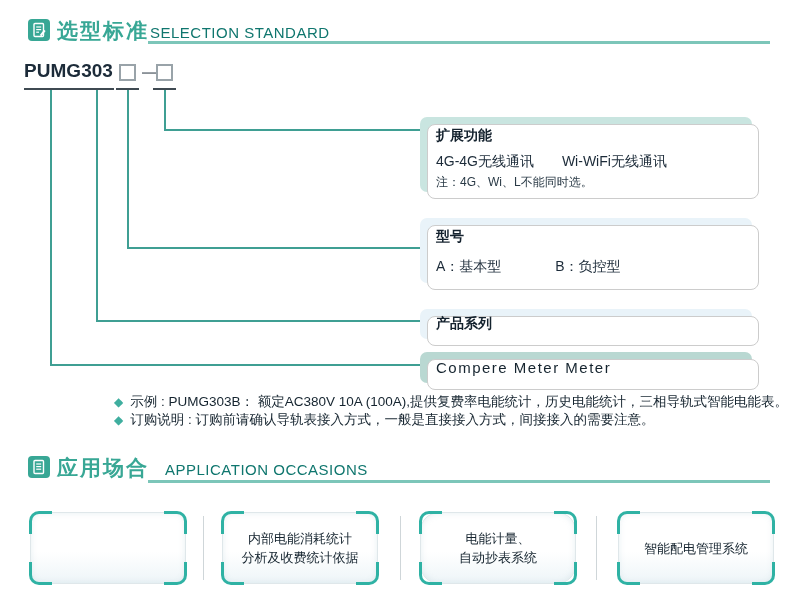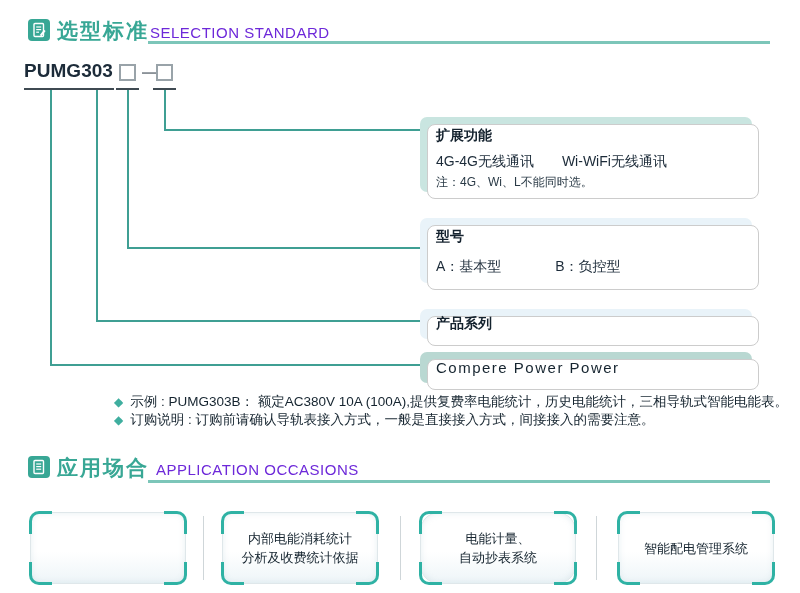--- a/index.html
+++ b/index.html
@@ -3,21 +3,21 @@
 <meta charset="utf-8">
 <style>
   html,body{margin:0;padding:0;}
   body{
     width:800px;height:593px;position:relative;background:#ffffff;
     font-family:"Liberation Sans","DejaVu Sans",sans-serif;color:#15242f;overflow:hidden;
   }
   
   .sec-icon{position:absolute;width:22px;height:22px;}
   .sec-title-zh{position:absolute;font-size:21px;font-weight:bold;color:#38a795;letter-spacing:2px;white-space:nowrap;}
-  .sec-title-en{position:absolute;font-size:15px;color:#6d28d9;white-space:nowrap;letter-spacing:.5px;}
+  .sec-title-en{position:absolute;font-size:15px;color:#0f766e;white-space:nowrap;letter-spacing:.5px;}
   .sec-underline{position:absolute;height:3px;background:#7cc6b9;}
   
   .m-seg{position:absolute;top:60px;height:28px;border-bottom:2px solid #3f4a52;text-align:center;
          font-size:19px;font-weight:bold;color:#1c2b39;white-space:nowrap;}
   .m-sq-wrap{position:absolute;top:60px;height:28px;border-bottom:2px solid #3f4a52;display:flex;justify-content:center;}
   .m-sq{width:13px;height:13px;border:2px solid #99a3a9;margin-top:4px;background:#fff;}
   .m-dash{position:absolute;top:62px;font-size:18px;color:#8b9298;font-weight:bold;}
   
   .vline{position:absolute;width:2px;background:#3f9f93;}
   .hline{position:absolute;height:2px;background:#3f9f93;}
@@ -104,21 +104,21 @@
     <span>A：基本型</span>
     <span class="opt2" style="margin-left:50px;">B：负控型</span>
   </div>
 </div>
 
 <div class="info-box box-blue box-center" style="top:309px;height:30px;">
   <div class="box-title">产品系列</div>
 </div>
 
 <div class="info-box box-brand box-center" style="top:352px;height:31px;">
-  <div class="brand-text">Compere  Power  Power</div>
+  <div class="brand-text">Compere  Meter  Meter</div>
 </div>
 
 <div class="bullets">
   <div class="bullet-row">
     <span class="bullet-glyph">◆</span>
     <span>示例 : PUMG303B： 额定AC380V 10A (100A),提供复费率电能统计，历史电能统计，三相导轨式智能电能表。</span>
   </div>
   <div class="bullet-row">
     <span class="bullet-glyph">◆</span>
     <span>订购说明 : 订购前请确认导轨表接入方式，一般是直接接入方式，间接接入的需要注意。</span>
@@ -128,21 +128,21 @@
 <div class="sec-icon" style="left:28px;top:456px;">
   <svg width="22" height="22" viewBox="0 0 22 22">
     <rect width="22" height="22" rx="4" fill="#38a795"></rect>
     <rect x="6" y="4.5" width="9.5" height="13" rx="1" fill="none" stroke="#ffffff" stroke-width="1.4"></rect>
     <line x1="8.2" y1="8" x2="13.2" y2="8" stroke="#ffffff" stroke-width="1.2"></line>
     <line x1="8.2" y1="10.6" x2="13.2" y2="10.6" stroke="#ffffff" stroke-width="1.2"></line>
     <line x1="8.2" y1="13.2" x2="13.2" y2="13.2" stroke="#ffffff" stroke-width="1.2"></line>
   </svg>
 </div>
 <div class="sec-title-zh" style="left:57px;top:454px;">应用场合</div>
-<div class="sec-title-en" style="left:156px;top:461px;">APPLICATION OCCASIONS</div>
+<div class="sec-title-en" style="left:165px;top:461px;">APPLICATION OCCASIONS</div>
 <div class="sec-underline" style="left:148px;top:480px;width:622px;"></div>
 
 <div class="card" style="left:30px;">
   <span class="corner c-tl"></span>
     <span class="corner c-tr"></span>
   <span class="corner c-bl"></span>
     <span class="corner c-br"></span>
 
 </div>
 <div class="divider" style="left:203px;"></div>

